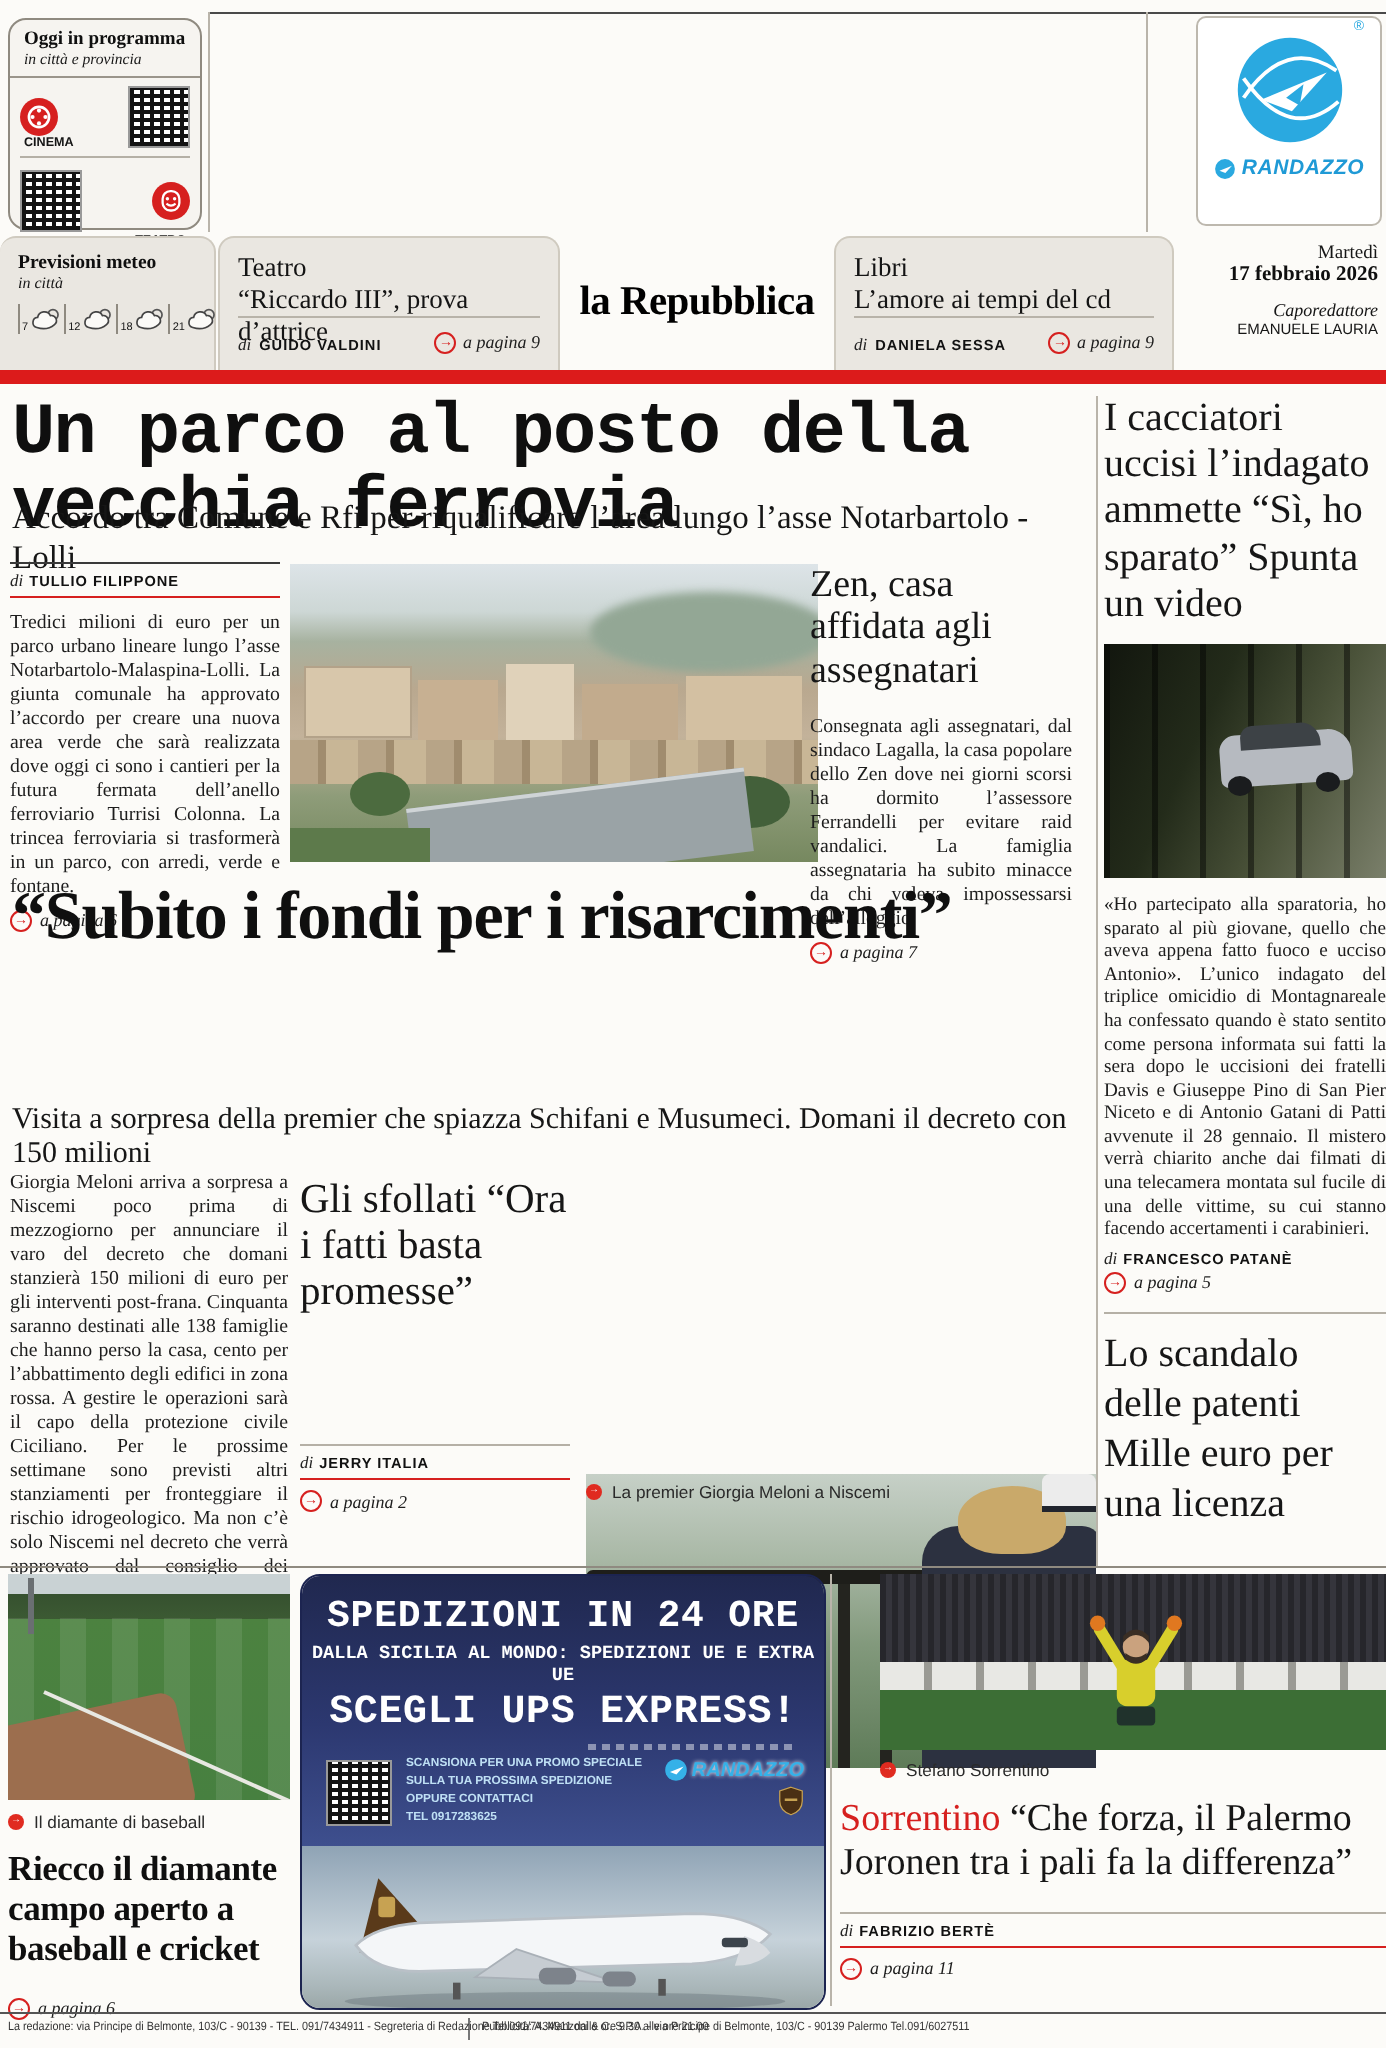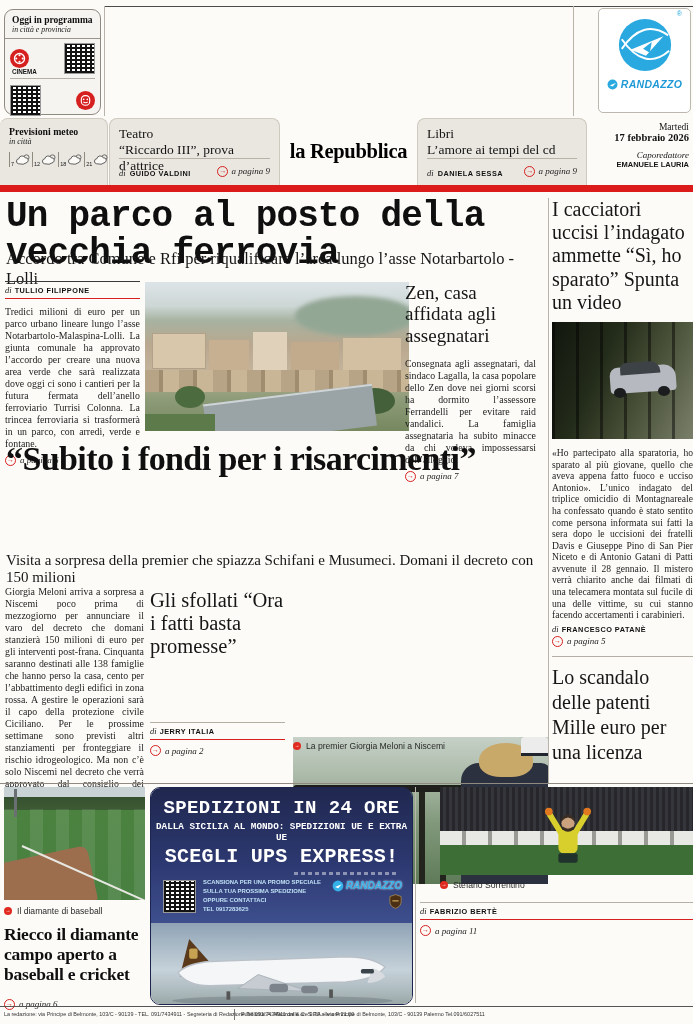--- a/index.html
+++ b/index.html
@@ -170,21 +170,21 @@
             <span class="pgtxt">a pagina 9</span>
           </span>
     </div>
       </div>
   </div>
 
   <div class="abs" style="left:589px;top:122px;width:100px;text-align:right;">
     <div class="serR" style="font-size:9.5px;">Martedì</div>
     <div class="serB" style="font-size:10.5px;">17 febbraio 2026</div>
     <div class="serR" style="font-size:9px;font-style:italic;margin-top:7px;">Caporedattore</div>
-    <div class="sans" style="font-size:7.5px;font-weight:700;text-align:right;">EMANUELE LAURIA</div>
+    <div class="sans" style="font-size:7.5px;font-weight:400;text-align:right;">EMANUELE LAURIA</div>
   </div>
 
   <div class="redrule" style="left:0;top:185px;width:693px;height:7px;"></div>
 
   <div class="hairV" style="left:548px;top:198px;height:585px;"></div>
 
   <div class="abs serB" style="left:6px;top:198px;width:540px;font-size:36px;letter-spacing:-.8px;line-height:1.04;font-family:Liberation Mono, monospace;">Un parco al posto della vecchia ferrovia</div>
   <div class="abs serR" style="left:6px;top:249px;width:540px;font-size:16.5px;">Accordo tra Comune e Rfi per riqualificare l’area lungo l’asse Notarbartolo - Lolli</div>
 
   <div class="col" style="left:5px;top:281px;width:135px;">
@@ -374,20 +374,24 @@
         <rect x="21" y="48" width="18" height="9" rx="2" fill="#20322c"></rect>
         <circle cx="30" cy="20" r="6.2" fill="#caa27e"></circle>
         <path d="M24 18 q6 -7 12 0 l0 -3 q-6 -6 -12 0z" fill="#3a2e24"></path>
         <path d="M25 23 q5 4 10 0 l0 3 q-5 4 -10 0z" fill="#3a2e24"></path>
       </svg>
     </div>
     <div style="display:flex;align-items:center;gap:5px;margin-top:5px;margin-left:20px;">
       <span class="capdot">→</span>
       <span class="cap">Stefano Sorrentino</span>
     </div>
+    <div class="serR" style="font-size:19px;line-height:1.18;margin-top:9px;">
+      <span style="color:#d6201f;">Sorrentino</span>
+      <span>“Che forza, il Palermo Joronen tra i pali fa la differenza”</span>
+    </div>
     <div class="hg" style="margin-top:12px;"></div>
     <div class="byrow">
         <span class="di">di</span>
         <span class="byname">FABRIZIO BERTÈ</span>
       </div>
     <div class="hred"></div>
     <div class="pgrow">
         <span class="pgmark">→</span>
         <span class="pgtxt">a pagina 11</span>
       </div>

